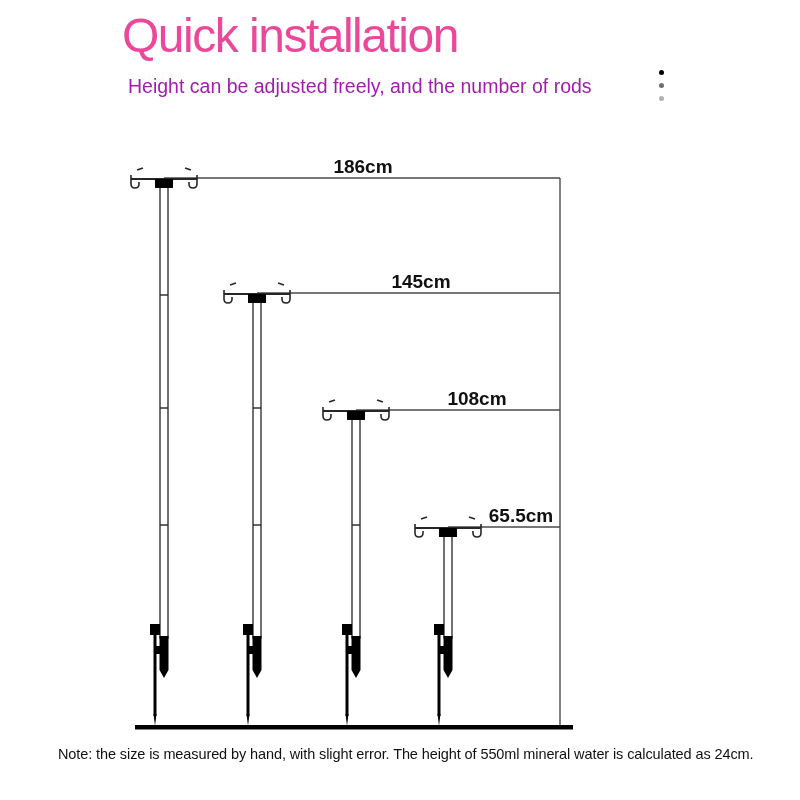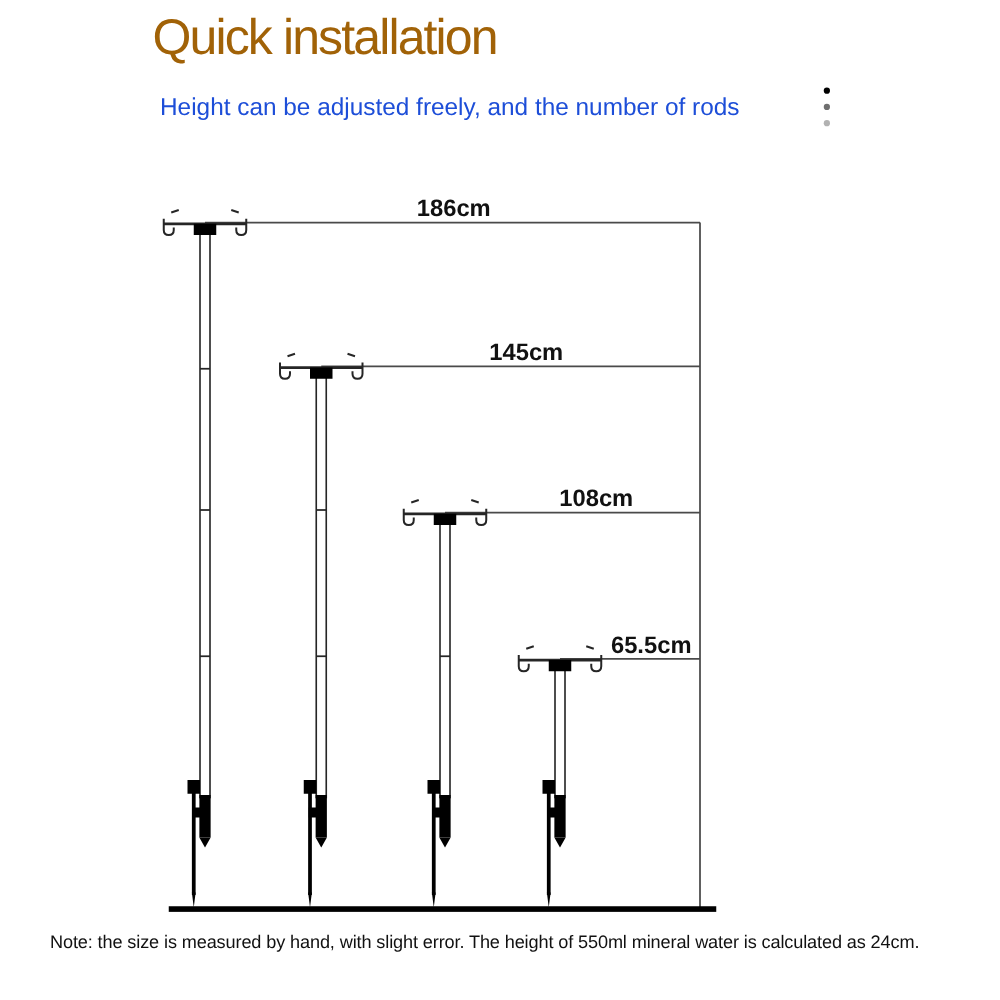--- a/index.html
+++ b/index.html
@@ -1,27 +1,27 @@
 <!DOCTYPE html>
 <html><head>
 <meta charset="utf-8">
 <style>
   html,body{margin:0;padding:0;}
   body{width:800px;height:800px;background:#ffffff;position:relative;overflow:hidden;
        font-family:"Liberation Sans","DejaVu Sans",sans-serif;}
   .page{position:absolute;inset:0;background:#fff;}
-  .title{position:absolute;left:122px;top:8px;font-size:40px;letter-spacing:-1.5px;
-         color:#a16207;font-weight:400;white-space:nowrap;}
-  .subtitle{position:absolute;left:128px;top:70px;font-size:19.5px;color:#1d4ed8;
+  .title{position:absolute;left:122px;top:8px;font-size:48px;letter-spacing:-1.5px;
+         color:#ec4899;font-weight:400;white-space:nowrap;}
+  .subtitle{position:absolute;left:128px;top:70px;font-size:19.5px;color:#a21caf;
             line-height:32px;white-space:nowrap;}
   .menu-dots{position:absolute;left:655px;top:70px;width:12px;display:flex;
              flex-direction:column;align-items:center;gap:8px;}
   .menu-dots span{width:5px;height:5px;border-radius:50%;display:block;}
   .diagram-svg{position:absolute;left:0;top:0;width:800px;height:800px;}
-  .note{position:absolute;left:40px;top:746px;font-size:14.5px;color:#111;
+  .note{position:absolute;left:58px;top:746px;font-size:14.5px;color:#111;
         white-space:nowrap;letter-spacing:-0.1px;}
 </style>
 </head>
 <body>
 
 <div class="page">
 
   <div class="title">Quick installation</div>
 
   <div class="subtitle">

